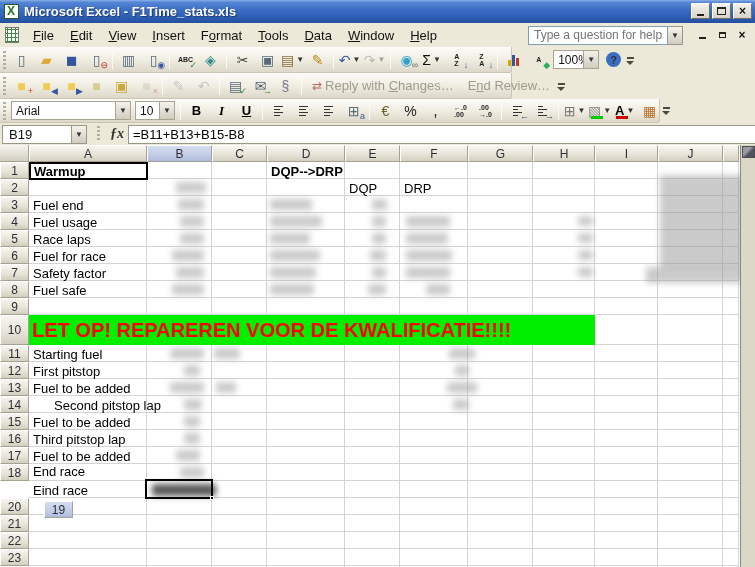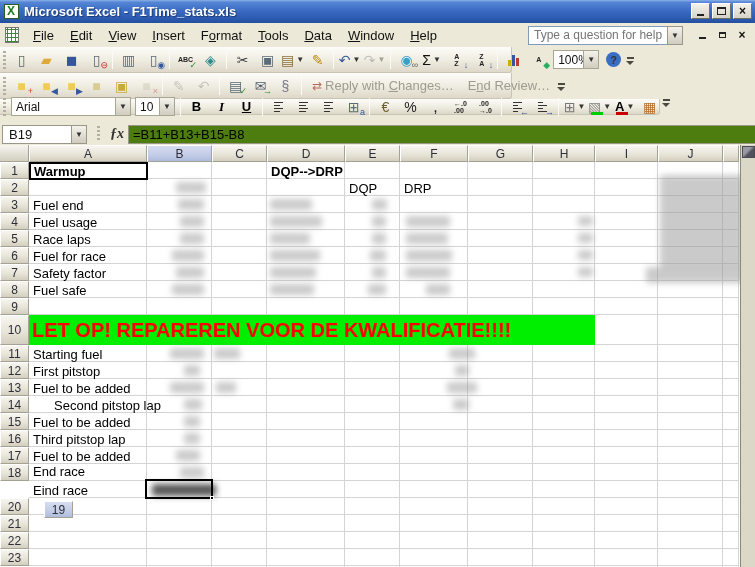--- a/index.html
+++ b/index.html
@@ -32,21 +32,21 @@
   #question-box { margin-left:auto; display:flex; align-items:center; }
   #question-input { width:140px; height:19px; border:1px solid #7f9db9; font-size:12px; color:#777; padding-left:5px;
     font-family:"Liberation Sans",sans-serif; background:#fff; }
   #question-dd { width:15px; height:19px; background:linear-gradient(180deg,#f4f2ea,#d0ccc0); border:1px solid #9a978a; border-left:none;
     font-size:8px; color:#333; text-align:center; line-height:17px; }
   #menu-winbtns { display:flex; gap:6px; margin:0 6px 0 12px; align-items:center; }
   #menu-winbtns .mwb { display:flex; align-items:center; justify-content:center; width:14px; height:13px; }
 
   
   .tbrow { position:absolute; left:0; width:755px; }
-  #tb1 { top:47px; height:26px; } #tb2 { top:73px; height:26px; } #tb3 { top:99px; height:16px; }
+  #tb1 { top:47px; height:26px; } #tb2 { top:73px; height:26px; } #tb3 { top:99px; height:24px; }
   .tbpanel { height:100%; background:linear-gradient(180deg,#fdfcf9 0%,#f0ede2 50%,#ddd8c9 100%);
     border-bottom:1px solid #c9c5b5; border-right:1px solid #c9c5b5; border-radius:0 0 3px 0; display:flex; align-items:center; padding-left:2px; }
   #tb1 .tbpanel { width:512px; } #tb2 .tbpanel { width:512px; } #tb3 .tbpanel { width:660px; }
   .handle { width:3px; height:18px; margin:0 3px 0 1px; flex:none;
     background:repeating-linear-gradient(180deg,#b2aea0 0 2px,transparent 2px 4px); }
   .sep { width:1px; height:18px; background:#c2beaf; border-right:1px solid #fbfaf5; margin:0 3px; flex:none; }
   .tbtn { min-width:23px; height:21px; display:flex; align-items:center; justify-content:center; position:relative; margin:0 1px; flex:none; }
   .tbtn.disabled { opacity:.42; }
   .tbtn .g { font-size:14px; line-height:14px; }
   .tbtn .g.big { font-size:16px; }
@@ -73,21 +73,21 @@
   .tbtext u { text-decoration:underline; }
   .tbtext .ric { color:#b86a5a; font-size:12px; margin-right:3px; }
 
   
   #formulabar { position:absolute; left:0; top:123px; width:755px; height:22px; background:#ece9d8; display:flex; align-items:center; }
   #namebox { width:70px; height:19px; background:#fff; border:1px solid #9a9789; margin-left:2px; font-size:13px; padding:1px 0 0 6px; color:#111; }
   #namebox-dd { width:15px; height:19px; background:linear-gradient(180deg,#f4f2ea,#d0ccc0); border:1px solid #9a9789; border-left:none;
     font-size:8px; color:#333; text-align:center; line-height:17px; }
   #fx-divider { width:3px; height:16px; margin:0 6px 0 10px; background:repeating-linear-gradient(180deg,#b2aea0 0 2px,transparent 2px 4px); }
   #fx { font-family:"Liberation Serif",serif; font-style:italic; font-weight:bold; font-size:14px; color:#333; width:22px; text-align:center; }
-  #formula-field { flex:1; height:19px; background:#4d7c0f; border:1px solid #9a9789; border-right:none; font-size:13px; padding:1px 0 0 4px; color:#000; }
+  #formula-field { flex:1; height:19px; background:#ffffff; border:1px solid #9a9789; border-right:none; font-size:13px; padding:1px 0 0 4px; color:#000; }
 
   
   #grid { position:absolute; left:0; top:145px; width:740px; height:422px; background:#fff; overflow:hidden; }
   .hdr { position:absolute; background:linear-gradient(180deg,#f6f5ef 0%,#e6e3d6 60%,#d2cfc0 100%);
     border-right:1px solid #a5a293; border-bottom:1px solid #a5a293; border-top:1px solid #fff; border-left:1px solid #fff;
     font-size:12px; color:#2e2e38; display:flex; align-items:center; justify-content:center; }
   .hdr.sel { background:linear-gradient(180deg,#d6ddf0 0%,#c2cce6 60%,#aebcdc 100%); }
   #corner { position:absolute; left:0; top:0; width:29px; height:17px; background:linear-gradient(180deg,#f6f5ef,#d2cfc0);
     border-right:1px solid #a5a293; border-bottom:1px solid #a5a293; }
   .vline,.hline { position:absolute; background:#d4d4d4; }

